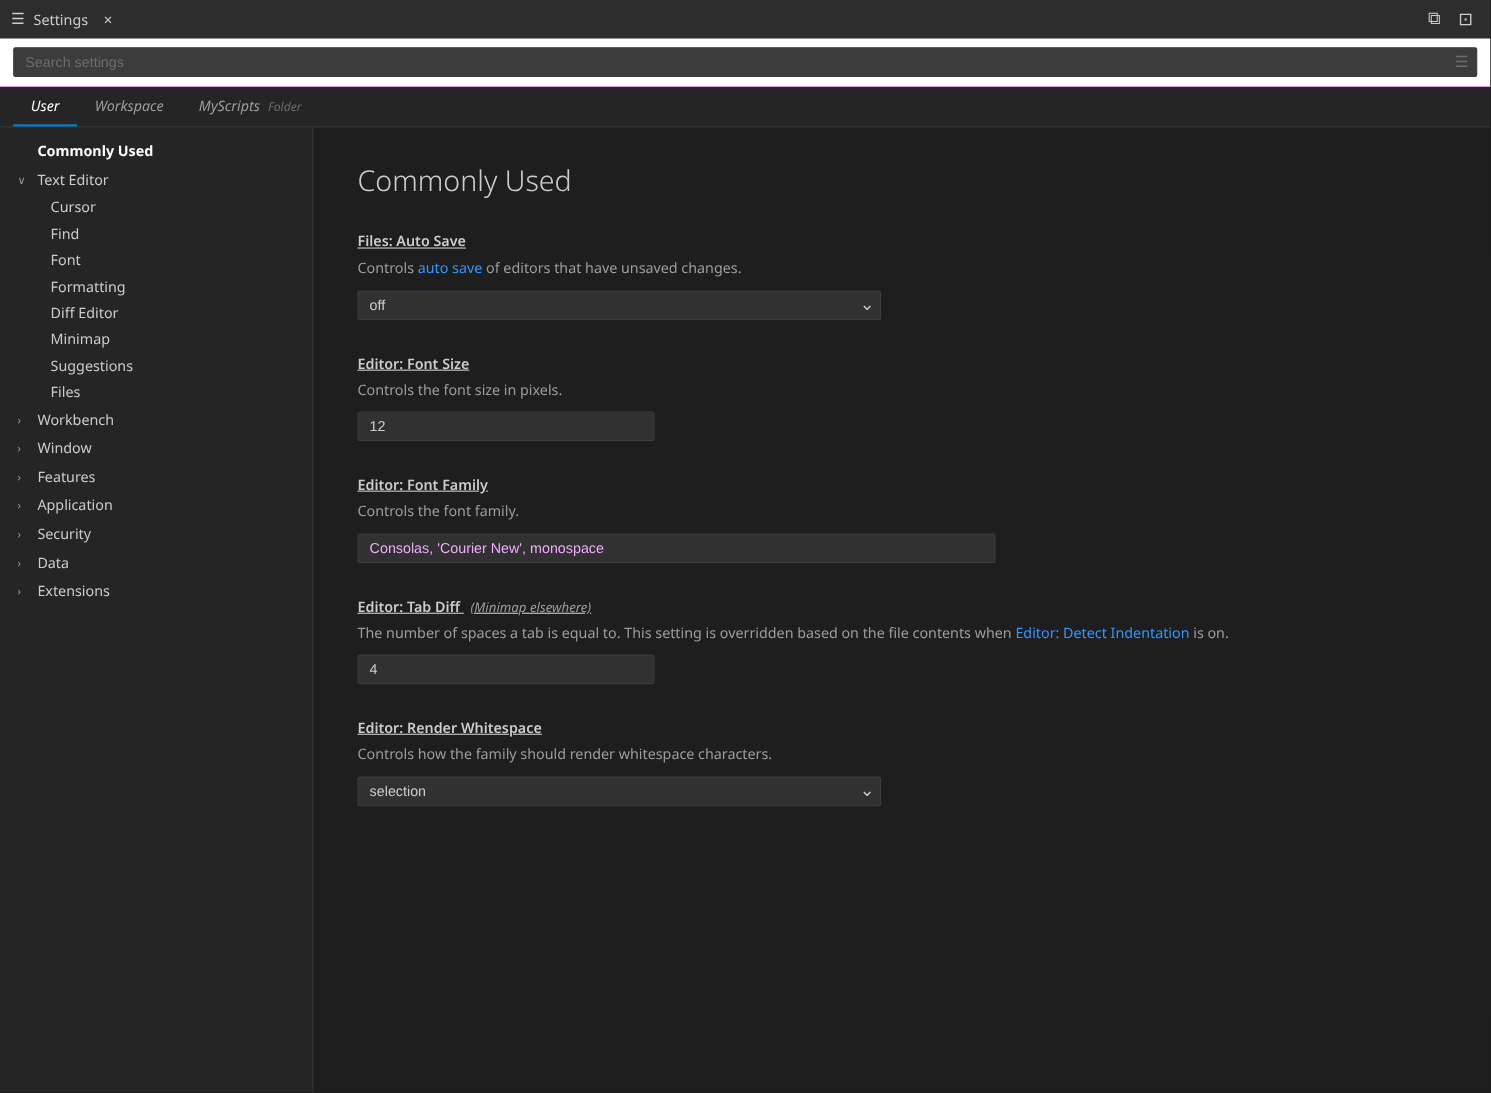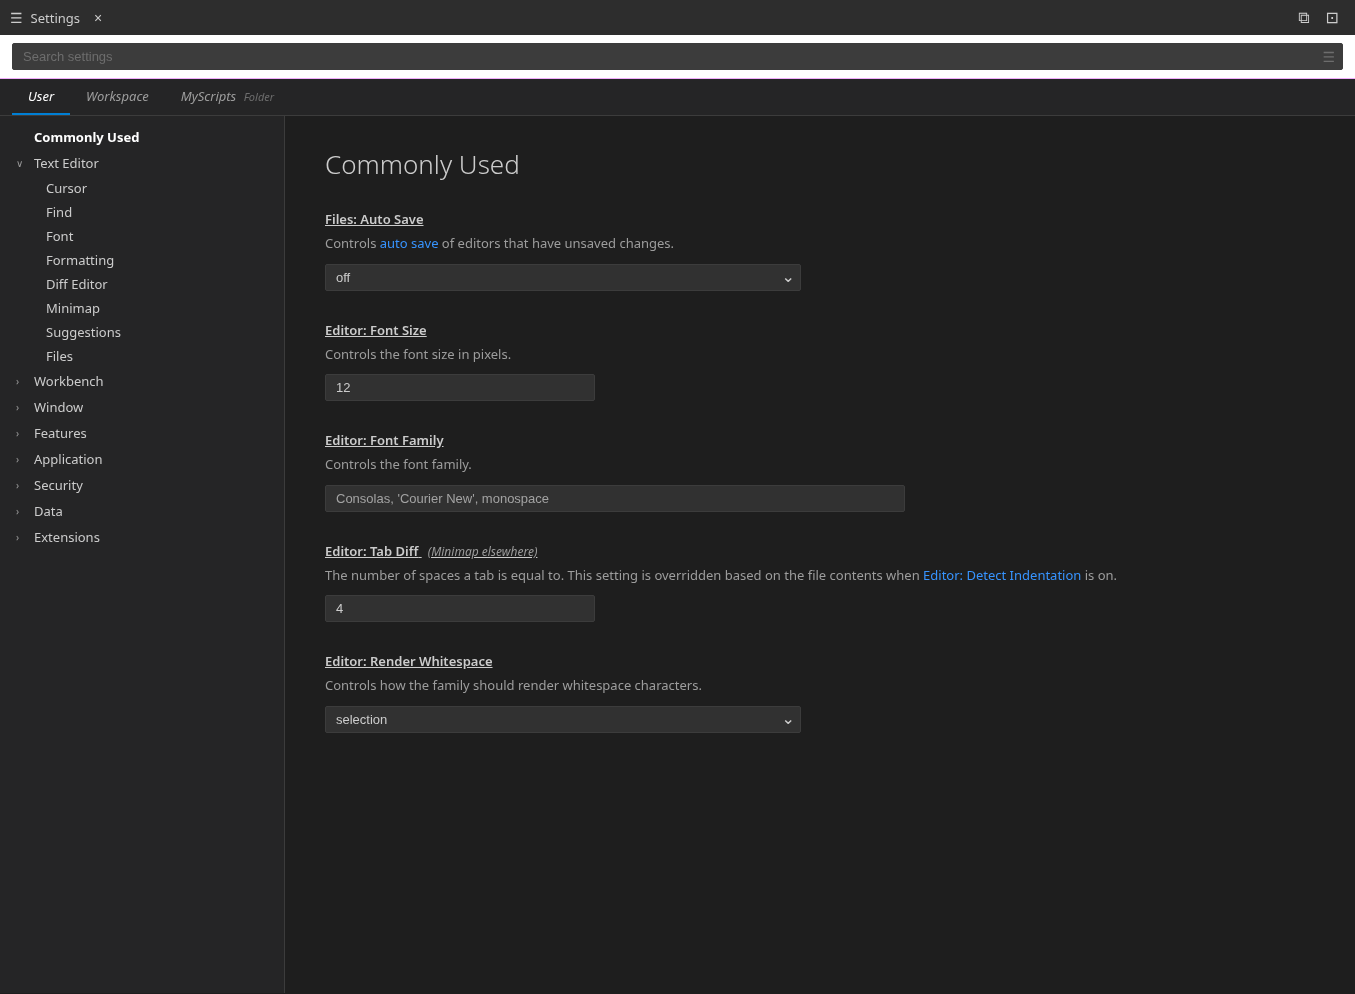--- a/index.html
+++ b/index.html
@@ -215,21 +215,21 @@
       color: #cccccc;
       padding: 5px 10px;
       font-size: 13px;
       width: 270px;
       outline: none;
       border-radius: 2px;
     }
     .setting-input-wide {
       background: #313131;
       border: 1px solid #3c3c3c;
-      color: #a3a3a3;
+      color: #f0abfc;
       padding: 5px 10px;
       font-size: 13px;
       width: 580px;
       outline: none;
       border-radius: 2px;
     }
   </style>
 </head>
 <body>
 

